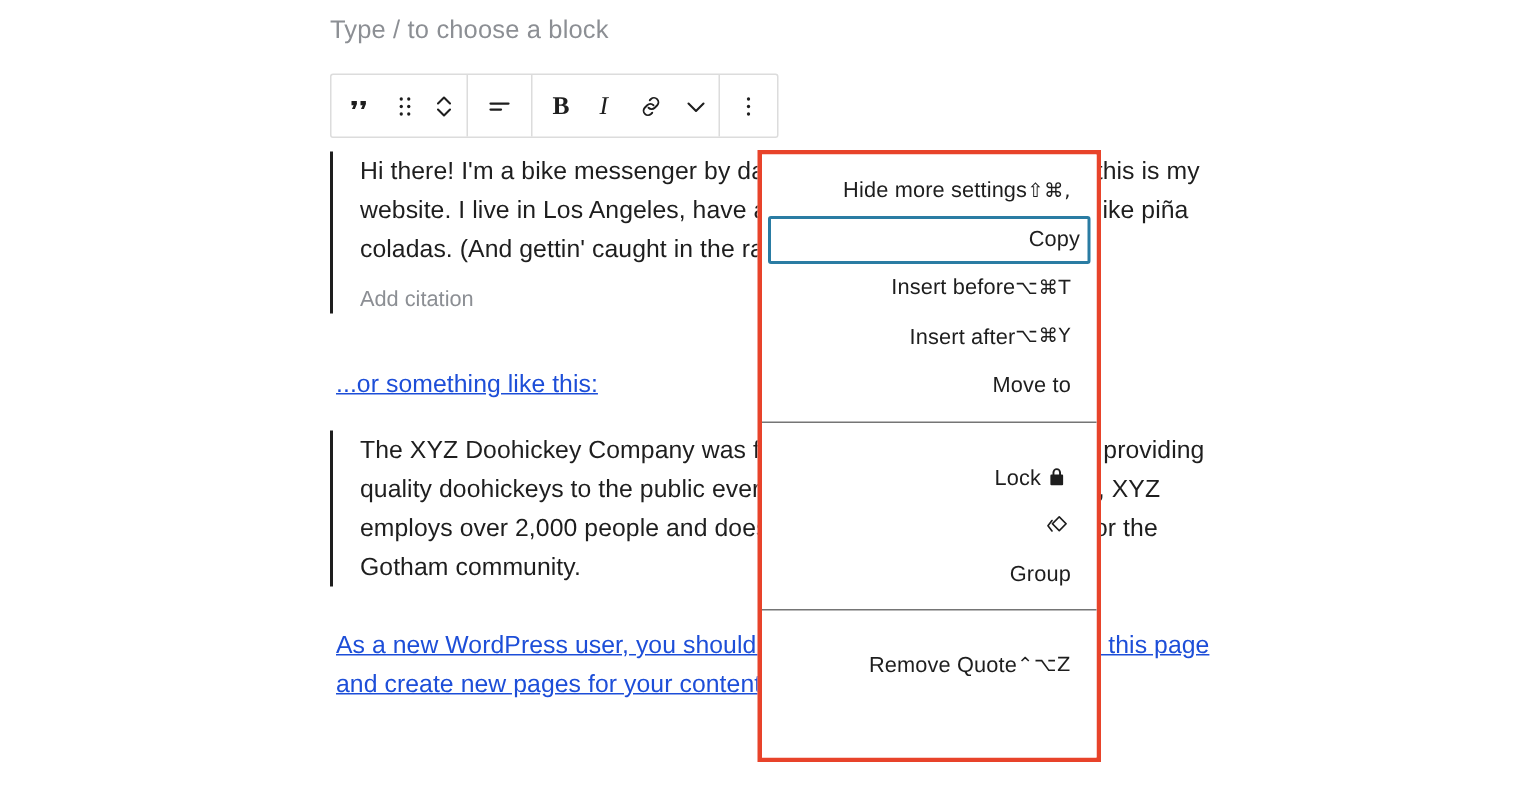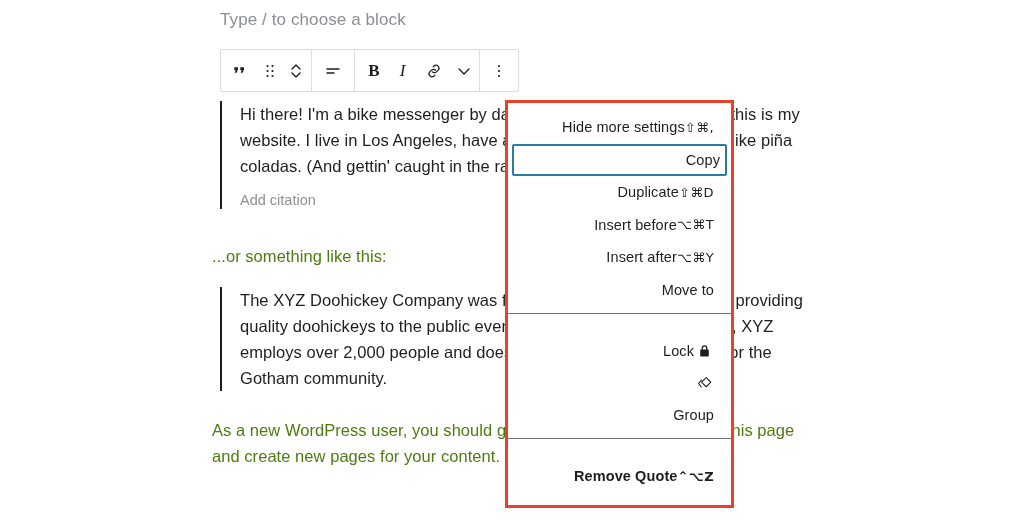--- a/index.html
+++ b/index.html
@@ -97,26 +97,27 @@
   }
   .citation {
     font-size: 14.5px;
     color: #8c8f94;
     margin-top: 12px;
     line-height: 18px;
   }
 
   .para {
     position: absolute;
-    left: 212px;
+    left: 224px;
     font-size: 16.5px;
     line-height: 26px;
-    color: #4d7c0f;
+    color: #1d4ed8;
     letter-spacing: 0.05px;
     white-space: nowrap;
+    text-decoration: underline;
   }
   .para-intro { top: 243px; }
   .para-outro { top: 417px; }
 
   
   .menu-frame {
     position: absolute;
     left: 505px;
     top: 100px;
     width: 229px;
@@ -177,21 +178,21 @@
     justify-content: center;
     width: 20px;
     height: 20px;
     color: #1e1e1e;
   }
   .mi-icon svg { display: block; }
 
   
   .sec-main .menu-item { height: 32.5px; }
   .sec-lock { margin-top: 10px; padding-top: 10px; }
-  .sec-remove { margin-top: 11px; padding-top: 11px; font-weight: bold; }
+  .sec-remove { margin-top: 11px; padding-top: 11px; }
 </style>
 </head>
 <body>
 
 <div class="editor-canvas">
 
   <div class="block-placeholder">Type / to choose a block</div>
 
   <div class="block-toolbar">
 
@@ -287,24 +288,20 @@
         <div class="menu-item">
           <span class="mi-label">Hide more settings</span>
           <span class="mi-shortcut">⇧⌘,</span>
         </div>
 
         <div class="menu-item focused">
           <span class="mi-label">Copy</span>
           <span class="mi-shortcut"></span>
         </div>
 
-        <div class="menu-item">
-          <span class="mi-label">Duplicate</span>
-          <span class="mi-shortcut">⇧⌘D</span>
-        </div>
 
         <div class="menu-item">
           <span class="mi-label">Insert before</span>
           <span class="mi-shortcut">⌥⌘T</span>
         </div>
 
         <div class="menu-item">
           <span class="mi-label">Insert after</span>
           <span class="mi-shortcut">⌥⌘Y</span>
         </div>

